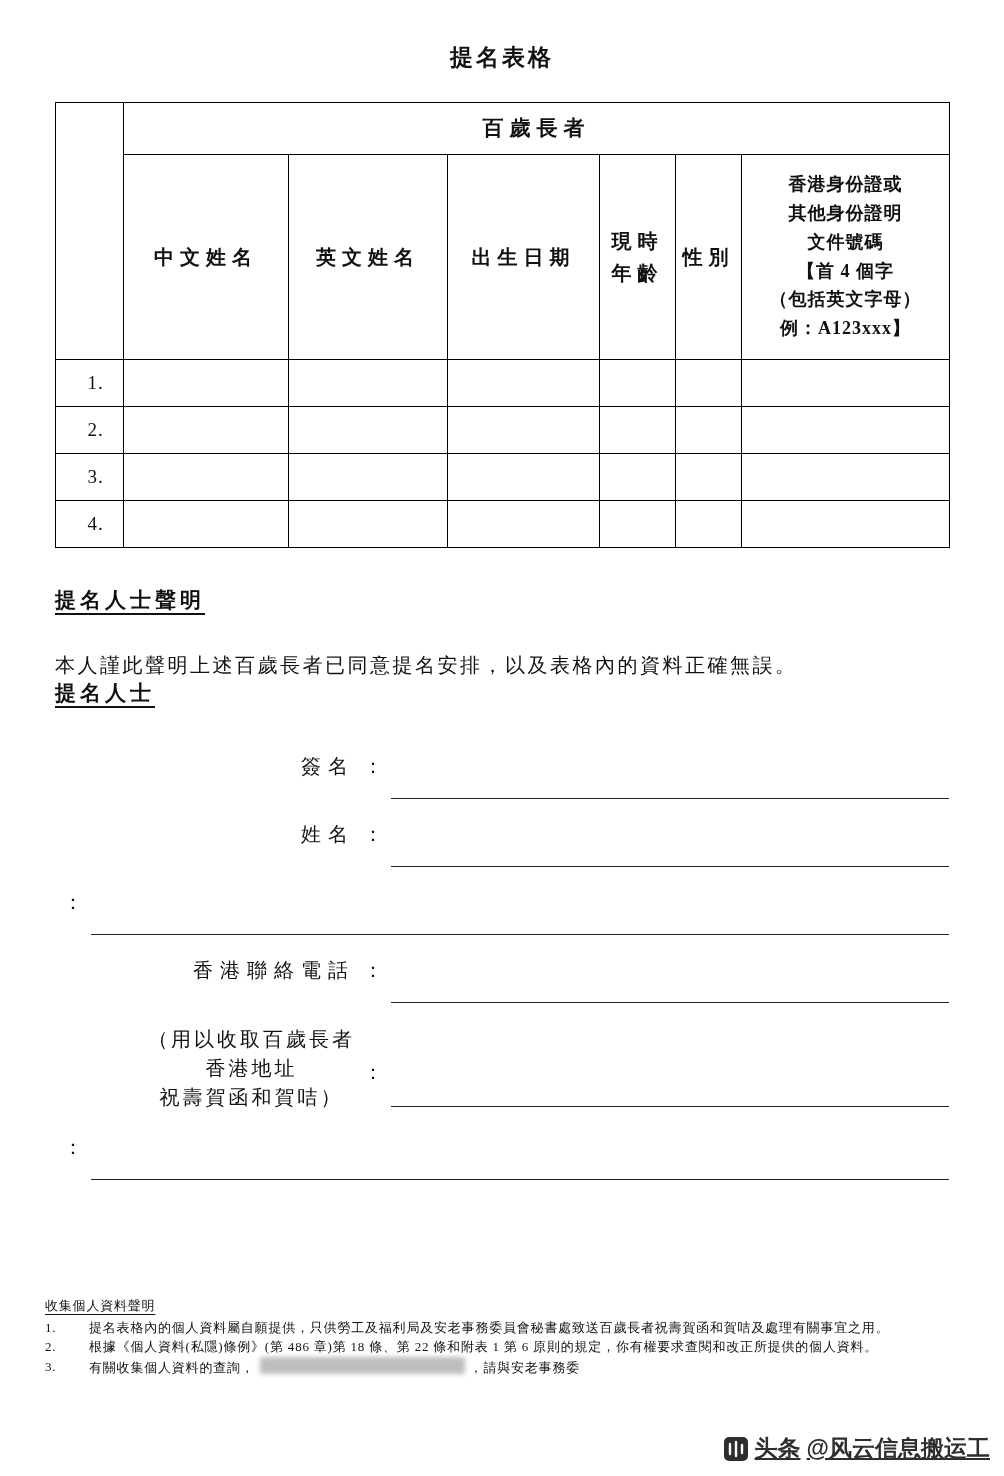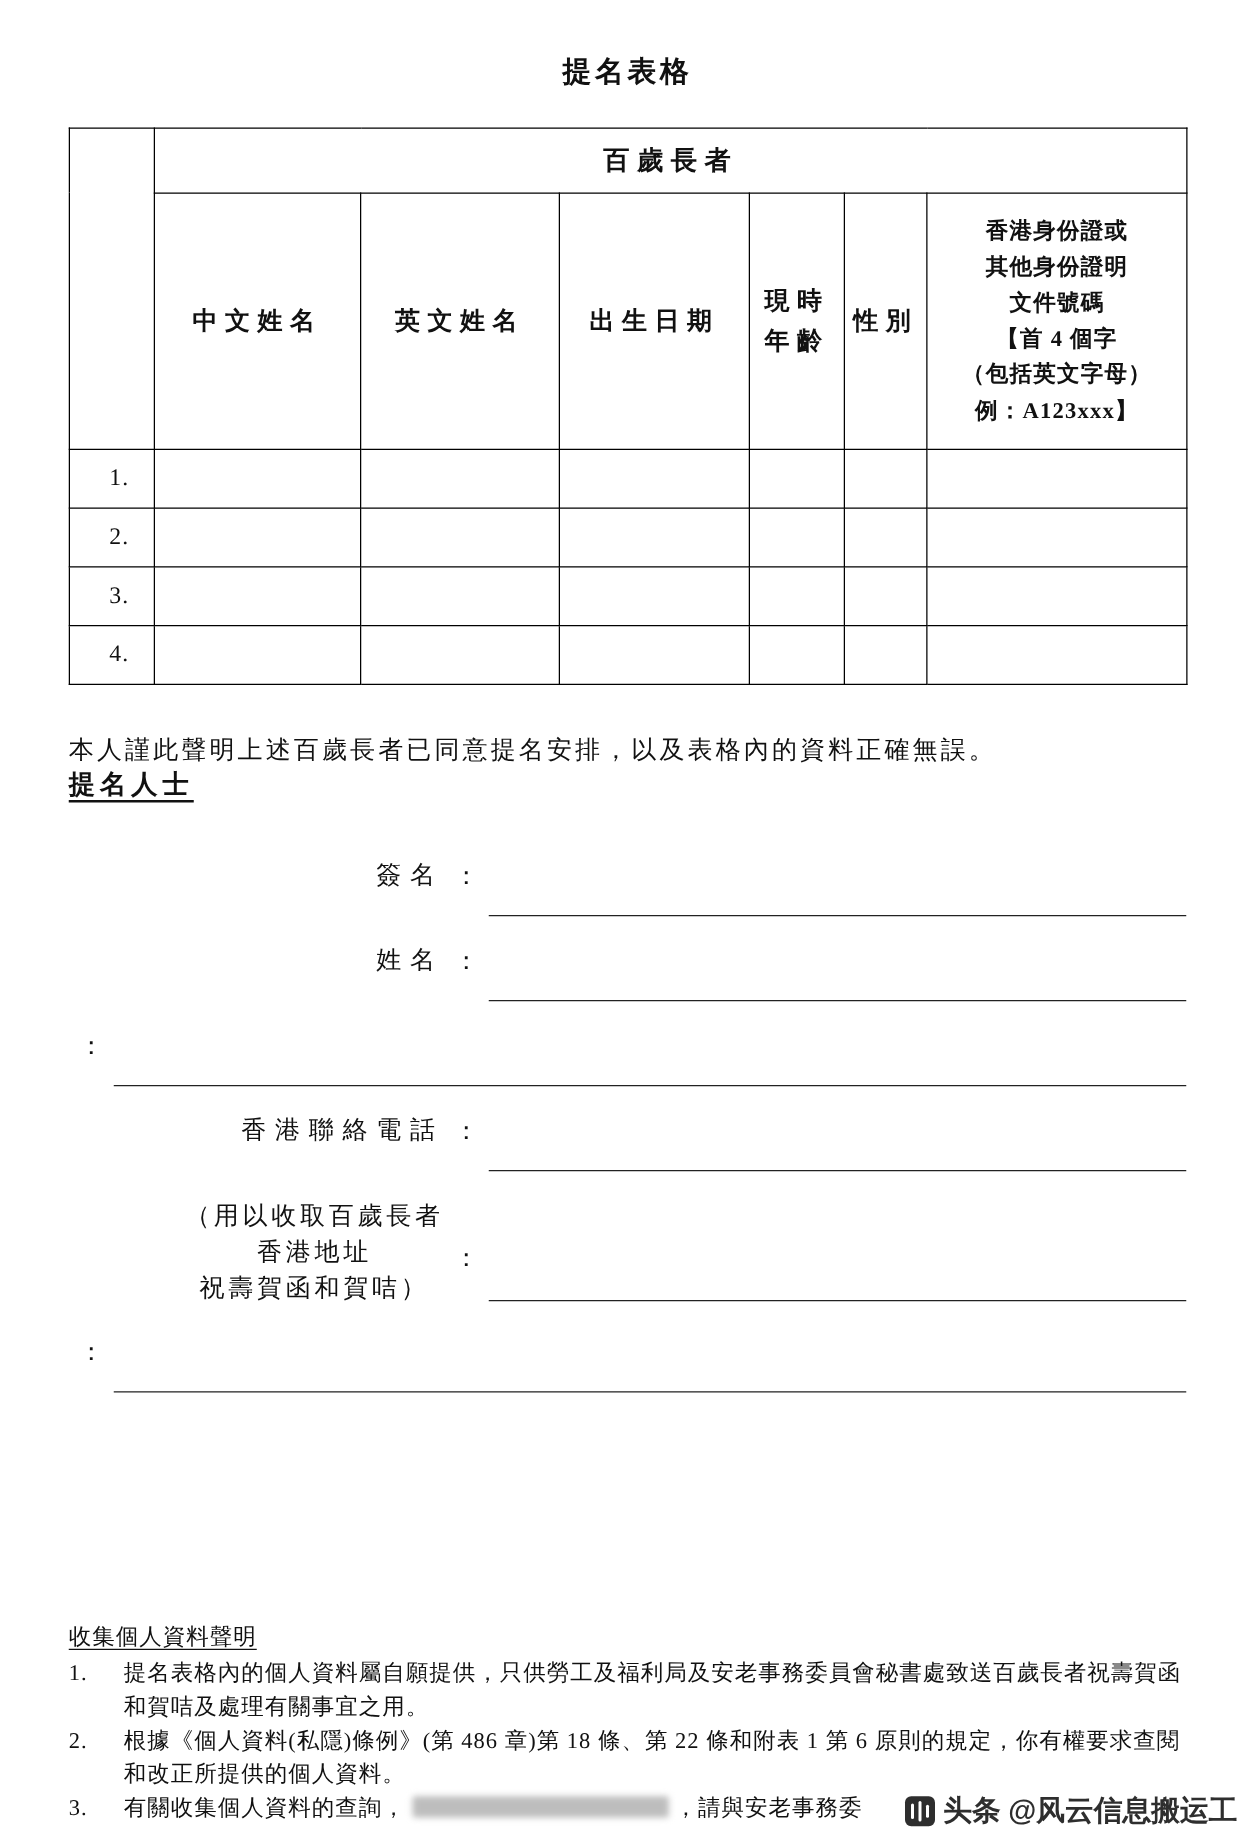--- a/index.html
+++ b/index.html
@@ -30,32 +30,32 @@
 
   .fields { margin-top:46px; }
   .field { display:flex; align-items:stretch; margin-bottom:22px; }
   .flabel { width:300px; flex:none; text-align:right; font-size:20px; letter-spacing:7px; line-height:1.35; }
   .flabel .addr-block { display:inline-block; text-align:center; letter-spacing:3px; line-height:1.45; }
   .fcolon { width:18px; flex:none; text-align:center; font-size:20px; margin-left:8px; }
   .field.addr .fcolon { padding-top:34px; }
   .fline { flex:1; margin-left:10px; border-bottom:1.6px solid #222; height:46px; }
   .field.addr .fline { height:82px; }
 
-  .notes { position:absolute; left:55px; width:894px; top:1296px;
-           font-size:18px; letter-spacing:0.8px; line-height:1.5; }
+  .notes { position:absolute; left:45px; width:894px; top:1296px;
+           font-size:13px; letter-spacing:0.8px; line-height:1.5; }
   .notes-heading { text-decoration:underline; text-underline-offset:4px; margin-bottom:2px; }
   .note { display:flex; }
   .nnum { width:44px; flex:none; }
   .ntext { flex:1; }
   .redact { display:inline-block; width:205px; height:17px; background:#bdbdbd;
             filter:blur(2.5px); vertical-align:-2px; margin:0 5px; border-radius:2px; }
 
   .watermark { position:absolute; right:14px; bottom:12px; display:flex; align-items:center; gap:6px;
                font-family:"Liberation Sans","DejaVu Sans",sans-serif; font-weight:bold; font-size:23px;
-               color:#2e2e2e; text-shadow:0 0 4px rgba(255,255,255,0.9), 0 0 2px rgba(255,255,255,0.9); }
+               color:#2e2e2e; text-shadow:0 0 4px rgba(255,255,255,0.9), 0 0 2px rgba(255,255,255,0.9);text-decoration:underline; }
   .wicon { display:inline-flex; }
 </style>
 </head>
 <body>
 
 <div class="page">
 
   <header class="title">
     <div>提名表格</div>
   </header>
@@ -125,20 +125,21 @@
         <td></td>
           <td></td>
         <td></td>
           <td></td>
         <td></td>
           <td></td>
       </tr>
     </tbody>
   </table>
 
+  <h2 class="sect first">提名人士聲明</h2>
   <p class="decl">本人謹此聲明上述百歲長者已同意提名安排，以及表格內的資料正確無誤。</p>
 
   <h2 class="sect second">提名人士</h2>
 
   <div class="fields">
 
     <div class="field">
       <div class="flabel">簽名</div>
       <div class="fcolon">：</div>
       <div class="fline"></div>

